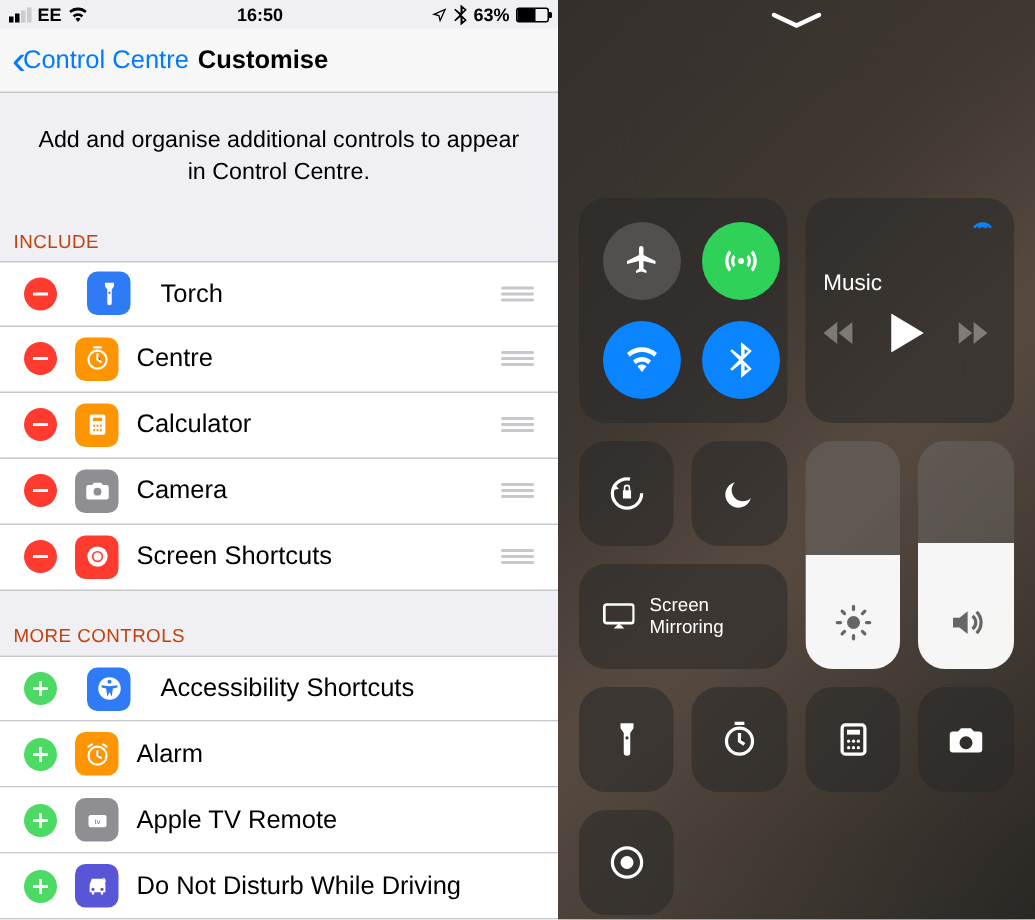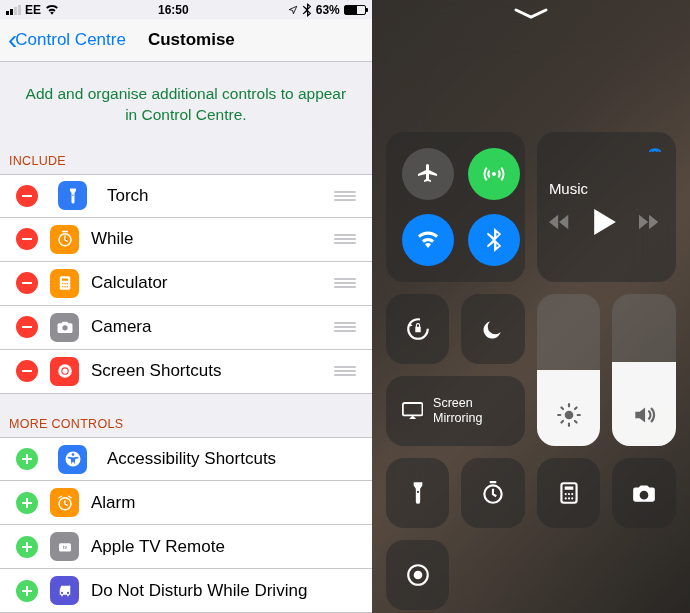--- a/index.html
+++ b/index.html
@@ -14,22 +14,22 @@
 .bars span:nth-child(1){height:4px;}
 .bars span:nth-child(2){height:6px;}
 .bars span:nth-child(3){height:8px;background:#ccc;}
 .bars span:nth-child(4){height:10px;background:#ccc;}
 .battery { width:22px; height:10px; border:1px solid #000; border-radius:2px; position:relative; }
 .battery::after { content:""; position:absolute; right:-3px; top:2px; width:2px; height:4px; background:#000; border-radius:0 1px 1px 0;}
 .battery-fill { height:100%; width:63%; background:#000; }
 .nav { height:44px; display:flex; align-items:center; padding:0 8px; border-bottom:1px solid #c8c7cc; background:#f7f7f8;}
 .back { color:#007aff; font-size:17px; display:flex; align-items:center; }
 .back .chev { font-size:28px; line-height:1; margin-right:-2px; font-weight:300;}
-.title { font-size:17px; font-weight:600; margin-left:22px; color:#000;}
-.desc { padding:22px 20px; text-align:center; font-size:15.5px; color:#15803d; line-height:1.35;}
+.title { font-size:17px; font-weight:600; margin-left:6px; color:#000;}
+.desc { padding:22px 20px; text-align:center; font-size:15.5px; color:#000000; line-height:1.35;}
 .section { }
 .section-header { font-size:12.5px; color:#c2410c; padding:6px 9px; text-transform:uppercase; letter-spacing:0.3px;}
 .row { height:44px; background:#fff; display:flex; align-items:center; padding:0 16px; border-bottom:0.5px solid #c8c7cc; gap:12px;}
 .row:first-of-type { border-top:0.5px solid #c8c7cc;gap:20px; }
 .circle-btn { width:22px; height:22px; border-radius:50%; display:flex; align-items:center; justify-content:center; flex-shrink:0;}
 .circle-btn.remove { background:#ff3b30; }
 .circle-btn.add { background:#4cd964; }
 .circle-btn .minus { width:10px; height:2px; background:#fff; }
 .circle-btn .plus { position:relative; width:10px; height:10px; }
 .circle-btn .plus::before,.circle-btn .plus::after { content:""; position:absolute; background:#fff; }
@@ -127,21 +127,21 @@
         <div class="row">
     <div class="circle-btn remove">
       <div class="minus"></div>
     </div>
     <div class="app-icon" style="background:#ff9500;color:#ff9500">
       <svg viewBox="0 0 24 24">
               <circle cx="12" cy="13" r="8" fill="none" stroke="#fff" stroke-width="2"></circle>
               <path stroke="#fff" stroke-width="2" stroke-linecap="round" d="M12 8v5l3 2M9 2h6"></path>
             </svg>
     </div>
-    <span class="row-label">While</span>
+    <span class="row-label">Centre</span>
     <div class="grip">
             <span></span>
             <span></span>
             <span></span>
           </div>
   </div>
         <div class="row">
     <div class="circle-btn remove">
       <div class="minus"></div>
     </div>

